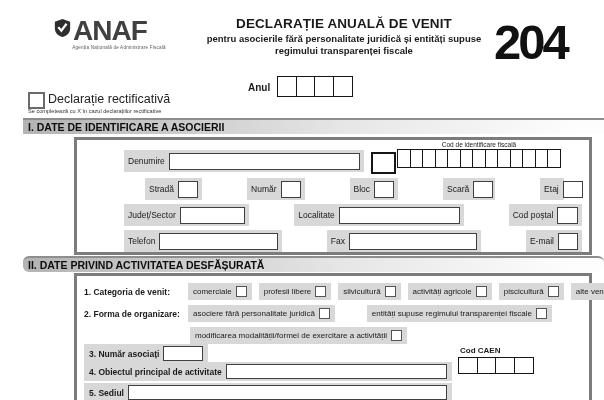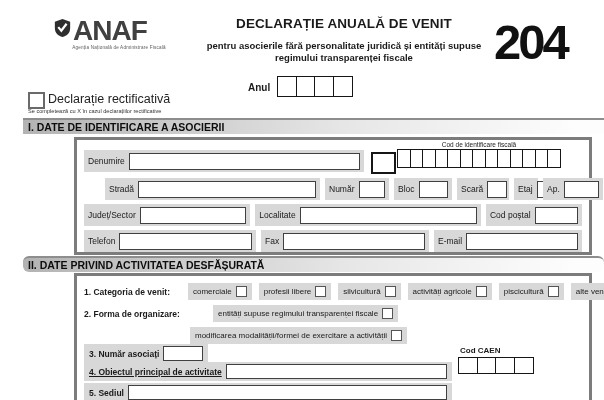--- a/index.html
+++ b/index.html
@@ -6,21 +6,21 @@
   .page{position:relative;width:604px;height:400px;overflow:hidden;background:#fff;
         font-family:"Liberation Sans",sans-serif;color:#1a1a1a;}
 
   
   .logo{position:absolute;left:54px;top:18px;width:130px;}
   .logo-row{display:flex;align-items:flex-start;gap:2px;}
   .logo-word{font-size:28px;font-weight:bold;letter-spacing:-1px;color:#404040;line-height:26px;}
   .logo-tag{font-size:4.6px;color:#5a5a5a;text-align:center;margin-top:1px;letter-spacing:.2px;}
   .title-block{position:absolute;left:202px;top:16px;width:284px;text-align:center;}
   .form-title{font-size:13.5px;font-weight:bold;letter-spacing:.1px;}
-  .form-subtitle{font-size:9.5px;font-weight:bold;margin-top:9px;line-height:1.22;}
+  .form-subtitle{font-size:9.5px;font-weight:bold;margin-top:2px;line-height:1.22;}
   .form-number{position:absolute;left:494px;top:14px;font-size:49px;font-weight:bold;letter-spacing:-3px;color:#111;}
 
   .anul-label{position:absolute;left:248px;top:82px;font-size:10px;font-weight:bold;}
   .anul-cells{position:absolute;left:277px;top:76px;}
 
   .cells{display:flex;}
   .cell{background:#fff;border:1.5px solid #161616;margin-left:-1.5px;box-sizing:border-box;}
   .cell:first-child{margin-left:0;}
   .anul-cells .cell{width:20px;height:21px;}
 
@@ -34,21 +34,21 @@
        border-top:2px solid #8d8d8d;display:flex;align-items:center;
        font-size:10.5px;font-weight:bold;padding-left:5px;color:#0d0d0d;}
   #bar1{top:118px;}
   #bar2{top:256px;border-radius:6px;}
 
   
   .sbox{position:absolute;left:74px;width:512px;border:3px solid #7c7c7c;background:#fff;box-sizing:content-box;}
   #sec1{top:137px;height:112px;}
   #sec2{top:273px;height:140px;}
 
-  .chip{background:#d8d8d8;display:flex;align-items:center;gap:4px;padding:3px 4px;height:22px;box-sizing:border-box;}
+  .chip{background:#d8d8d8;display:flex;align-items:center;gap:4px;padding:3px 4px;height:22px;box-sizing:border-box;margin-left:40px;}
   .flabel{font-size:8.5px;white-space:nowrap;color:#1a1a1a;}
   .finput{flex:1;height:15px;background:#fff;border:1px solid #404040;min-width:18px;}
   .frow{position:absolute;left:7px;display:flex;gap:5px;}
 
   
   #row-denumire{top:10px;width:280px;}
   .single-box{position:absolute;left:294px;top:12px;width:21px;height:18px;border:2px solid #161616;background:#fff;}
   .cif{position:absolute;left:320px;top:1px;width:164px;}
   .cif-label{font-size:6.5px;text-align:center;margin-bottom:1px;white-space:nowrap;}
   .cif .cell{width:14px;height:19px;}
@@ -66,21 +66,21 @@
   #s2r2a{top:29px;}
   #s2r2a .gap{width:18px;}
   #s2r2b{top:51px;left:113px;}
   #s2r3{top:68px;}
   #s2r3 .chip2{height:19px;}
   #s2r3 .ninput{width:38px;height:13px;background:#fff;border:1px solid #404040;}
   .caen-label{position:absolute;left:383px;top:70px;font-size:8px;font-weight:bold;}
   .caen-cells{position:absolute;left:381px;top:81px;}
   .caen-cells .cell{width:20px;height:17px;}
   #s2r4{top:86px;}
-  #s2r4 .chip2{width:368px;height:19px;text-decoration:underline;}
+  #s2r4 .chip2{width:368px;height:19px;}
   #s2r5{top:107px;}
   #s2r5 .chip2{width:368px;height:19px;}
   #s2r4 .linput,#s2r5 .linput{flex:1;height:13px;background:#fff;border:1px solid #404040;}
   #s2r4 .olabel,#s2r5 .olabel,#s2r3 .olabel{font-weight:bold;font-size:8.5px;}
 </style>
 </head>
 <body>
 
 <div class="page">
 
@@ -230,20 +230,24 @@
         <span class="chk"></span>
       </div>
       <div class="chip2">
         <span class="olabel">alte venituri</span>
 
       </div>
     </div>
 
     <div class="s2row" id="s2r2a">
       <span class="s2label" style="width:97px">2. Forma de organizare:</span>
+      <div class="chip2">
+        <span class="olabel">asociere fără personalitate juridică</span>
+        <span class="chk"></span>
+      </div>
       <span class="gap"></span>
       <div class="chip2">
         <span class="olabel">entități supuse regimului transparenței fiscale</span>
         <span class="chk"></span>
       </div>
     </div>
 
     <div class="s2row" id="s2r2b">
       <div class="chip2">
         <span class="olabel">modificarea modalității/formei de exercitare a activității</span>

